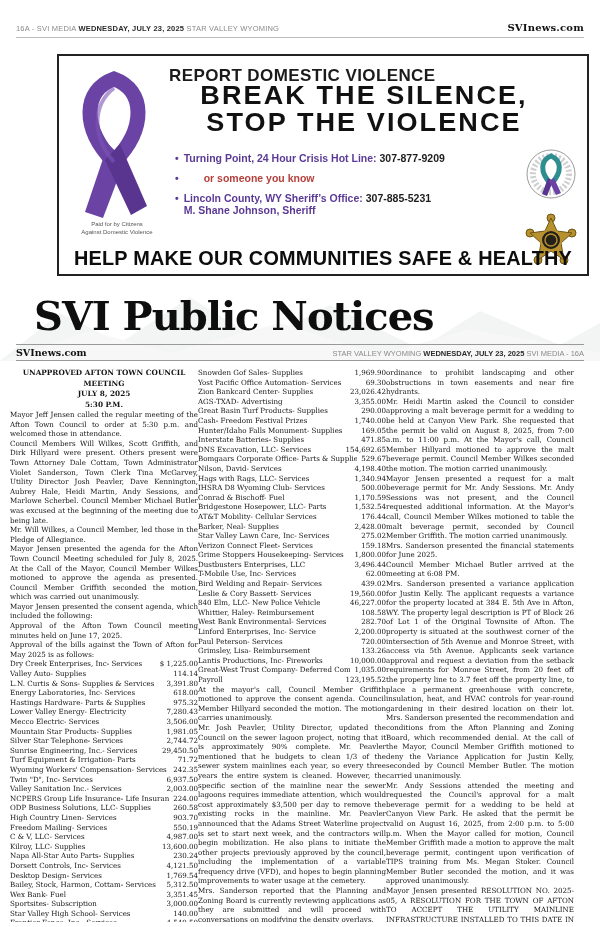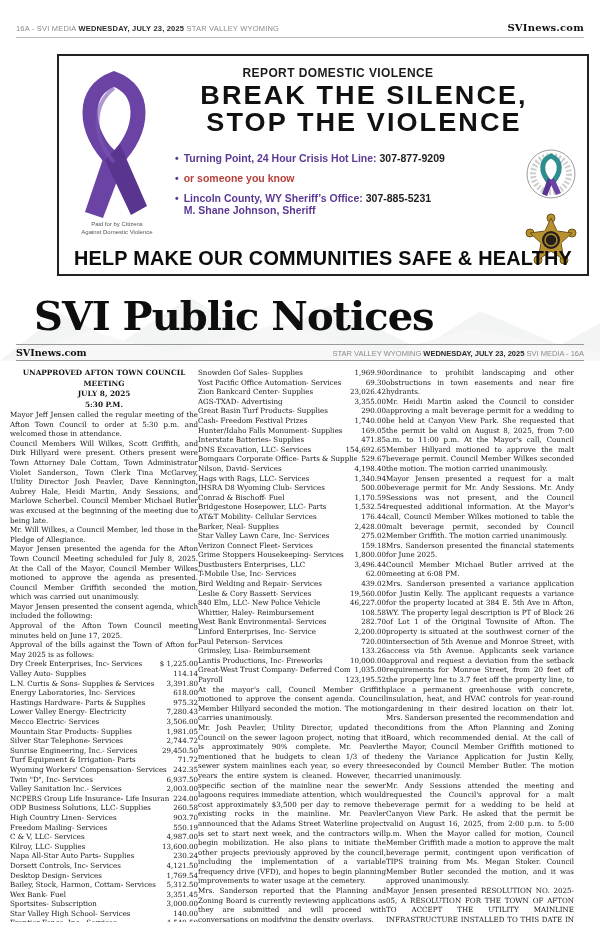--- a/index.html
+++ b/index.html
@@ -13,22 +13,22 @@
   .folio-site{position:absolute;right:0;top:-2px;font-family:"DejaVu Serif",serif;
               font-weight:bold;font-size:10px;color:#111;}
   .folio-rule{position:absolute;top:37px;left:16px;right:16px;border-top:1px solid #bbb;}
 
   
   .ad{position:absolute;left:57px;top:54px;width:528px;height:218px;border:2px solid #222;
       background:#fff;}
   .ad-ribbon{position:absolute;left:4px;top:10px;width:102px;height:152px;}
   .paidfor{position:absolute;left:6px;top:164px;width:104px;text-align:center;font-size:6px;
            color:#555;line-height:8px;}
-  .ad-kicker{position:absolute;left:110px;right:80px;top:10px;text-align:center;
-             font-weight:bold;font-size:12px;letter-spacing:.4px;}
+  .ad-kicker{position:absolute;left:110px;right:80px;top:10px;
+             font-weight:bold;font-size:17px;letter-spacing:.4px;}
   .ad-headline{position:absolute;left:86px;right:4px;top:26px;text-align:center;
                font-weight:bold;color:#111;font-size:26px;line-height:27px;
                letter-spacing:2px;transform:scaleX(1.04);transform-origin:center;}
   .ad-bullets{position:absolute;left:116px;right:90px;top:96px;}
   .bullet{display:flex;margin-bottom:8px;font-weight:bold;font-size:10.5px;line-height:12px;}
   .bullet .dot{margin-right:5px;}
   .bullet .ln{display:block;}
   .seg-underline{border-bottom:1.6px solid #333;padding-bottom:1px;}
   .ad-banner{position:absolute;left:6px;right:6px;bottom:4px;text-align:center;
              font-weight:bold;color:#0d0d0d;font-size:19.5px;letter-spacing:.2px;
@@ -91,21 +91,21 @@
     <div class="ad-bullets" id="ad-bullets">
         <div class="bullet">
           <span class="dot" style="color: rgb(91, 58, 150);">•</span>
           <span>
             <span class="ln"><span style="color: rgb(91, 58, 150);">Turning Point, 24 Hour Crisis Hot Line: </span><span style="color: rgb(29, 29, 31);">307-877-9209</span></span>
           </span>
         </div>
         <div class="bullet">
           <span class="dot" style="color: rgb(91, 58, 150);">•</span>
           <span>
-            <span class="ln"><span style="color: rgb(181, 65, 60);">or someone you know</span></span>
+            <span class="ln"><span style="color: rgb(181, 65, 60); margin-left: 20px;">or someone you know</span></span>
           </span>
         </div>
         <div class="bullet">
           <span class="dot" style="color: rgb(91, 58, 150);">•</span>
           <span>
             <span class="ln"><span style="color: rgb(91, 58, 150);">Lincoln County, WY  Sheriff’s Office: </span><span style="color: rgb(29, 29, 31);">307-885-5231</span></span>
             <span class="ln"><span style="color: rgb(91, 58, 150);">M. Shane Johnson, Sheriff</span></span>
           </span>
         </div>
       </div>

